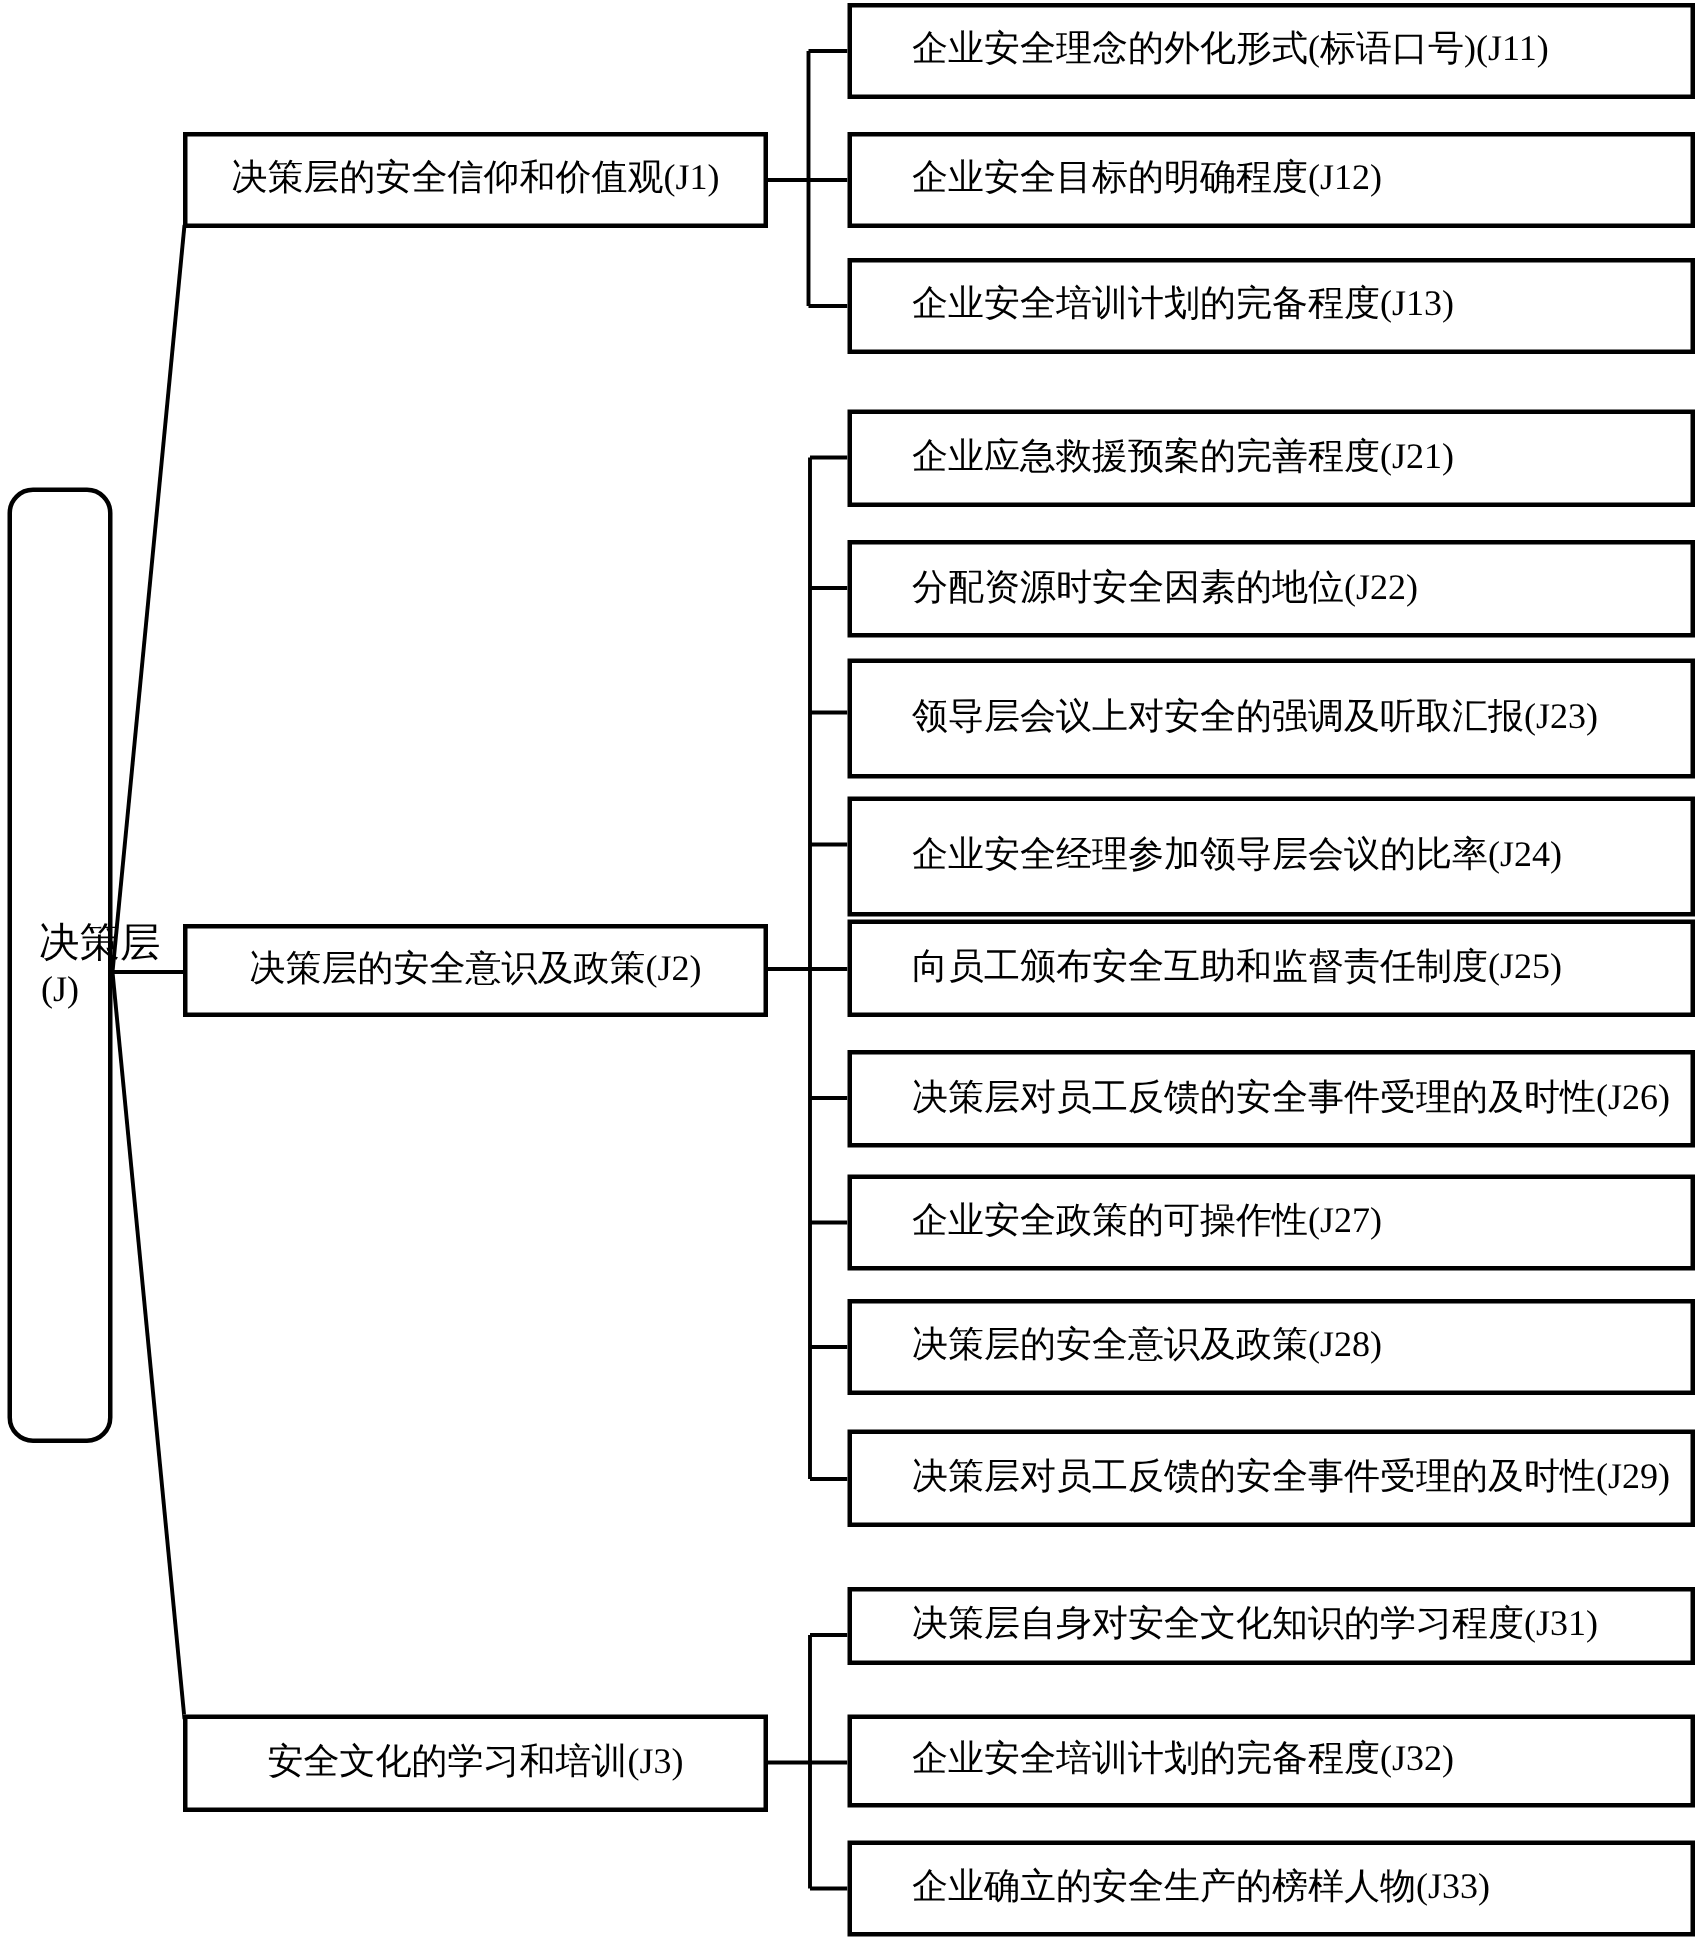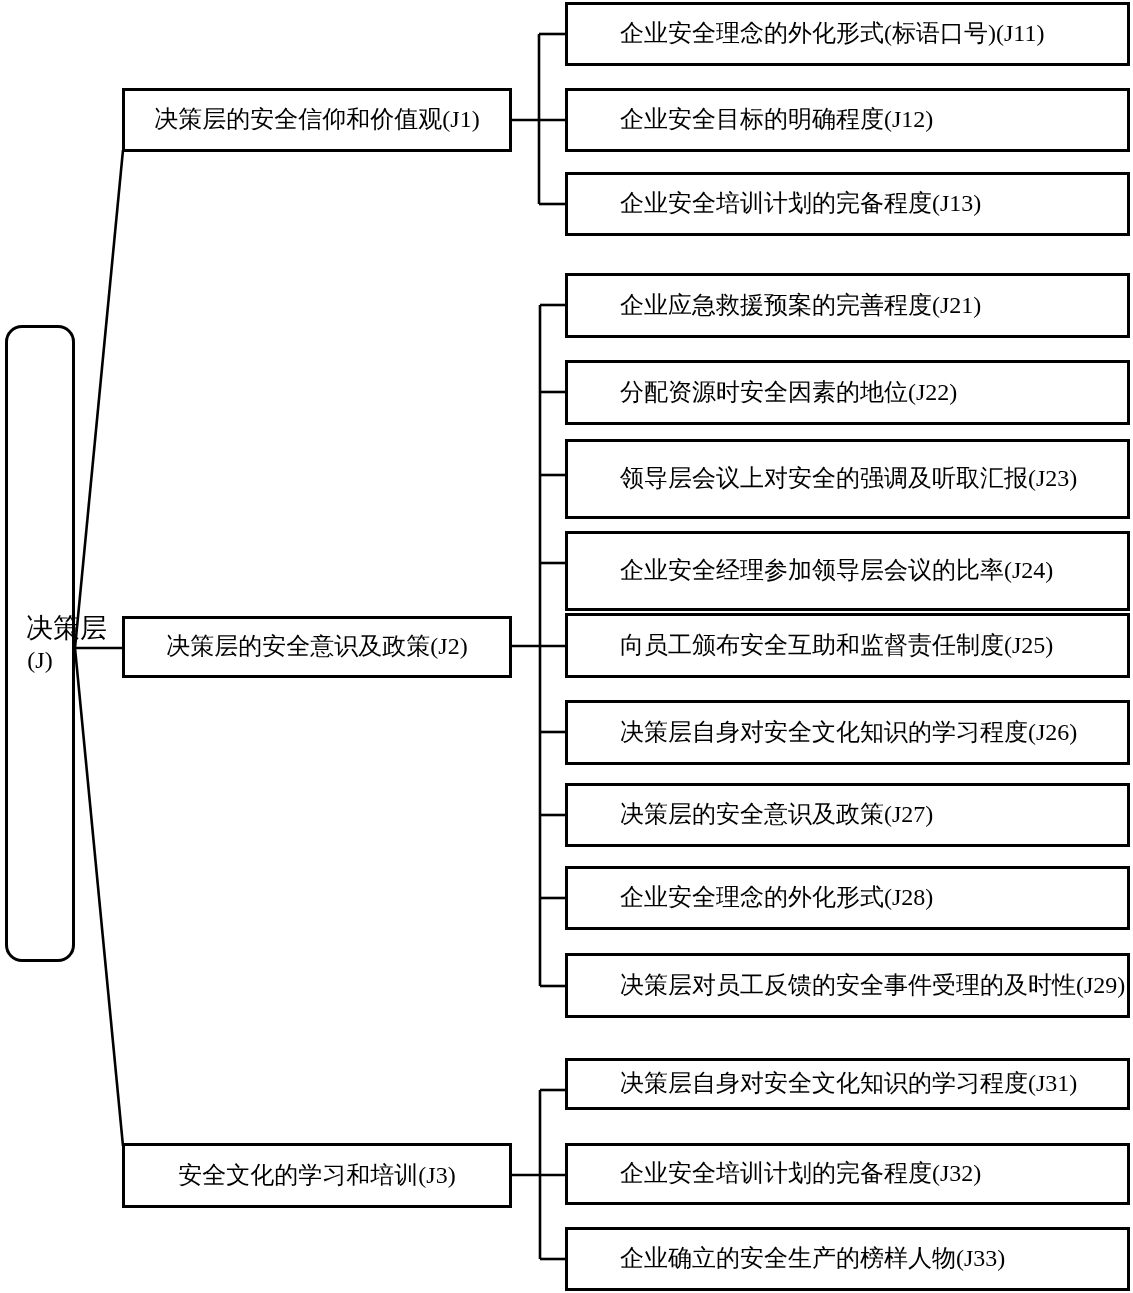--- a/index.html
+++ b/index.html
@@ -58,21 +58,21 @@
   }
   .mid-node {
     left: 122px;
     width: 390px;
     justify-content: center;
     text-align: right;
   }
   .leaf-node {
     left: 565px;
     width: 565px;
-    padding-left: 52px;
+    padding-left: 40px;
     justify-content: flex-start;
     text-align: left;
   }
 </style>
 </head>
 <body>
 
 <div class="canvas">
 
   <svg class="connector-layer" width="1133" height="1293" viewBox="0 0 1133 1293" stroke="#000000" stroke-width="2.6" fill="none">
@@ -137,27 +137,27 @@
   <div class="node leaf-node" style="top:423px;height:80px;margin-top:16px;">
     <span>领导层会议上对安全的强调及听取汇报(J23)</span>
   </div>
   <div class="node leaf-node" style="top:531px;height:80px;">
     <span>企业安全经理参加领导层会议的比率(J24)</span>
   </div>
   <div class="node leaf-node" style="top:613px;height:65px;">
     <span>向员工颁布安全互助和监督责任制度(J25)</span>
   </div>
   <div class="node leaf-node" style="top:700px;height:65px;">
-    <span>决策层自身对安全文化知识的学习程度(J26)</span>
+    <span>决策层对员工反馈的安全事件受理的及时性(J26)</span>
   </div>
   <div class="node leaf-node" style="top:783px;height:64px;">
-    <span>决策层的安全意识及政策(J27)</span>
+    <span>企业安全政策的可操作性(J27)</span>
   </div>
   <div class="node leaf-node" style="top:866px;height:64px;">
-    <span>企业安全理念的外化形式(J28)</span>
+    <span>决策层的安全意识及政策(J28)</span>
   </div>
   <div class="node leaf-node" style="top:953px;height:65px;">
     <span>决策层对员工反馈的安全事件受理的及时性(J29)</span>
   </div>
 
   <div class="node leaf-node" style="top:1058px;height:52px;">
     <span>决策层自身对安全文化知识的学习程度(J31)</span>
   </div>
   <div class="node leaf-node" style="top:1143px;height:62px;">
     <span>企业安全培训计划的完备程度(J32)</span>

